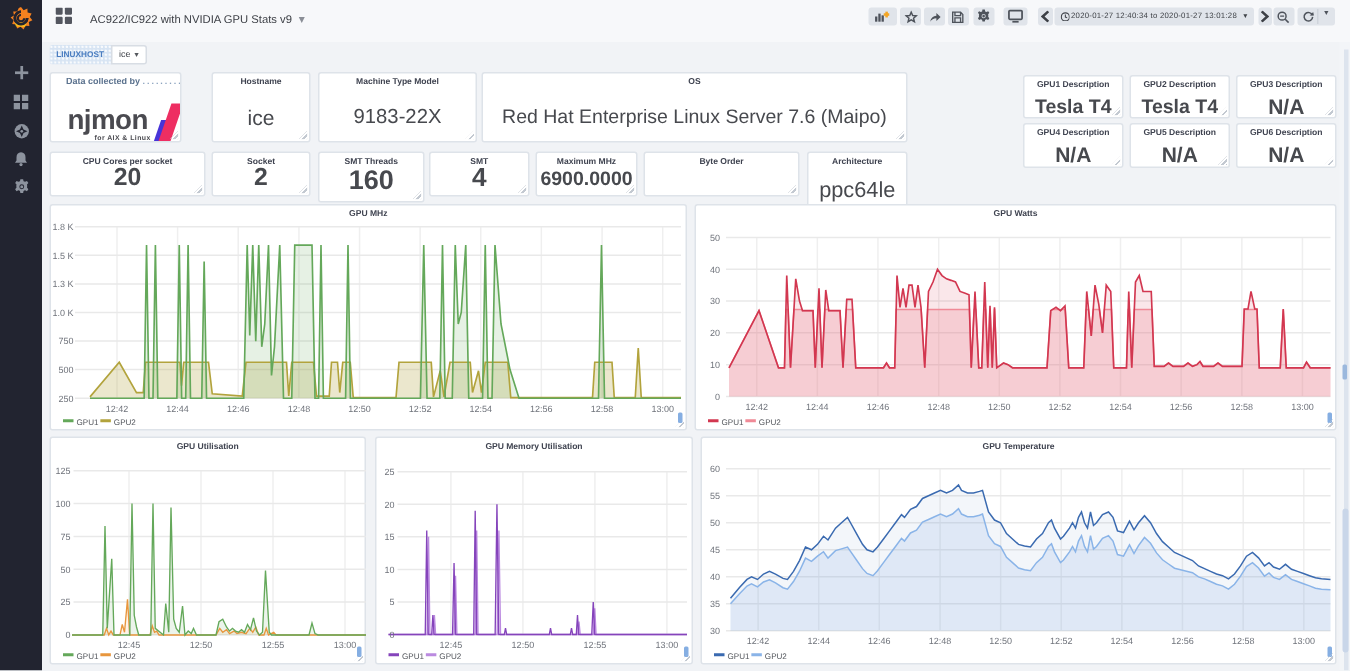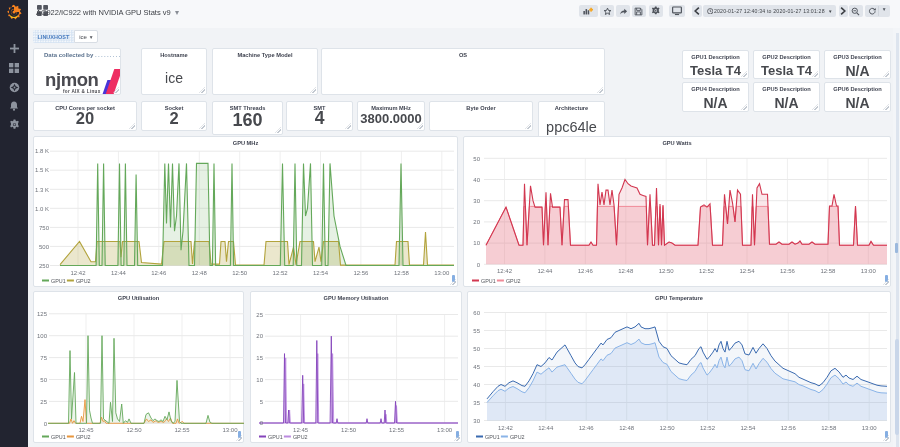--- a/index.html
+++ b/index.html
@@ -53,21 +53,21 @@
 <path fill="#8d939e" d="M12 8.5 a3.5 3.5 0 1 0 0 7 a3.5 3.5 0 0 0 0-7 z M10 1 h4 l.6 3 a8 8 0 0 1 2.2.9 l2.8-1.3 2 2.9 -2 2.3 a8 8 0 0 1 .3 2.2 a8 8 0 0 1 -.3 2.2 l2 2.3 -2 2.9 -2.8-1.3 a8 8 0 0 1 -2.2.9 l-.6 3 h-4 l-.6-3 a8 8 0 0 1 -2.2-.9 l-2.8 1.3 -2-2.9 2-2.3 a8 8 0 0 1 -.3-2.2 a8 8 0 0 1 .3-2.2 l-2-2.3 2-2.9 2.8 1.3 a8 8 0 0 1 2.2-.9 z M12 9.8 a2.2 2.2 0 1 1 0 4.4 a2.2 2.2 0 0 1 0-4.4 z"></path>
     </svg>
 </div>
 <div class="navbar"></div>
 <svg width="11" height="11" style="position:absolute;left:37px;top:5px" viewBox="0 0 12 12">
 <rect x="0" y="0" width="5.2" height="5.2" rx="0.8" fill="#53565f"></rect>
     <rect x="6.8" y="0" width="5.2" height="5.2" rx="0.8" fill="#53565f"></rect>
 <rect x="0" y="6.8" width="5.2" height="5.2" rx="0.8" fill="#53565f"></rect>
     <rect x="6.8" y="6.8" width="5.2" height="5.2" rx="0.8" fill="#53565f"></rect>
   </svg>
-<div style="position:absolute;left:36px;top:7.5px;font-size:7.5px;color:#3e4147">AC922/IC922 with NVIDIA GPU Stats v9<span style="color:#8a8e96;font-size:8px"> &nbsp;▾</span></div>
+<div style="position:absolute;left:60px;top:7.5px;font-size:7.5px;color:#3e4147">AC922/IC922 with NVIDIA GPU Stats v9<span style="color:#8a8e96;font-size:8px"> &nbsp;▾</span></div>
 <div class="navbtn" style="left:579px;width:19px">
     <svg width="10" height="10" viewBox="0 0 13 12" style="position:absolute;left:4px;top:1.5px">
  <rect x="0.5" y="6" width="2" height="4.5" fill="#4e535b"></rect>
       <rect x="3.3" y="3.5" width="2" height="7" fill="#4e535b"></rect>
  <rect x="6.1" y="5" width="2" height="5.5" fill="#4e535b"></rect>
  <rect x="8" y="3.2" width="5" height="2.2" fill="#f5a623"></rect>
       <rect x="9.4" y="1.8" width="2.2" height="5" fill="#f5a623"></rect>
     </svg>
   </div>
 <div class="navbtn" style="left:600px;width:14px">
@@ -140,24 +140,26 @@
     <div style="position:absolute;left:76px;top:20px;width:7.5px;height:25px;background:#ee2e62;transform:skewX(-19deg)"></div>
     <div class="rsz"></div>
   </div>
 <div class="panel" style="left:141px;top:48px;width:66px;height:47px">
     <div class="ptitle">Hostname</div>
     <div class="pval" style="font-size:14px;font-weight:500;top:12px">ice</div>
     <div class="rsz"></div>
   </div>
 <div class="panel" style="left:212px;top:48px;width:106px;height:47px">
     <div class="ptitle">Machine Type Model</div>
+    <div class="pval" style="font-size:13.5px;font-weight:500;top:12px">9183-22X</div>
     <div class="rsz"></div>
   </div>
 <div class="panel" style="left:321px;top:48px;width:284px;height:47px">
     <div class="ptitle">OS</div>
+    <div class="pval" style="font-size:13px;font-weight:500;top:12px">Red Hat Enterprise Linux Server 7.6 (Maipo)</div>
     <div class="rsz"></div>
   </div>
 <div class="panel" style="left:682px;top:50px;width:67px;height:29px">
     <div class="ptitle">GPU1 Description</div>
     <div class="pval" style="font-size:13px;font-weight:700;top:12px">Tesla T4</div>
     <div class="rsz"></div>
   </div>
 <div class="panel" style="left:753px;top:50px;width:67px;height:29px">
     <div class="ptitle">GPU2 Description</div>
     <div class="pval" style="font-size:13px;font-weight:700;top:12px">Tesla T4</div>
@@ -198,21 +200,21 @@
     <div class="pval" style="font-size:18px;font-weight:600;top:5.5px">160</div>
     <div class="rsz"></div>
   </div>
 <div class="panel" style="left:286px;top:101px;width:67px;height:30px">
     <div class="ptitle">SMT</div>
     <div class="pval" style="font-size:17.5px;font-weight:600;top:5.5px">4</div>
     <div class="rsz"></div>
   </div>
 <div class="panel" style="left:357px;top:101px;width:68px;height:30px">
     <div class="ptitle">Maximum MHz</div>
-    <div class="pval" style="font-size:13px;font-weight:600;top:5.5px">3800.0000</div>
+    <div class="pval" style="font-size:13px;font-weight:600;top:5.5px">6900.0000</div>
     <div class="rsz"></div>
   </div>
 <div class="panel" style="left:429px;top:101px;width:104px;height:30px">
     <div class="ptitle">Byte Order</div>
     <div class="rsz"></div>
   </div>
 <div class="panel" style="left:538px;top:101px;width:67px;height:46px">
     <div class="ptitle">Architecture</div>
     <div class="pval" style="font-size:14.5px;font-weight:500;top:5.5px">ppc64le</div>
     <div class="rsz"></div>

